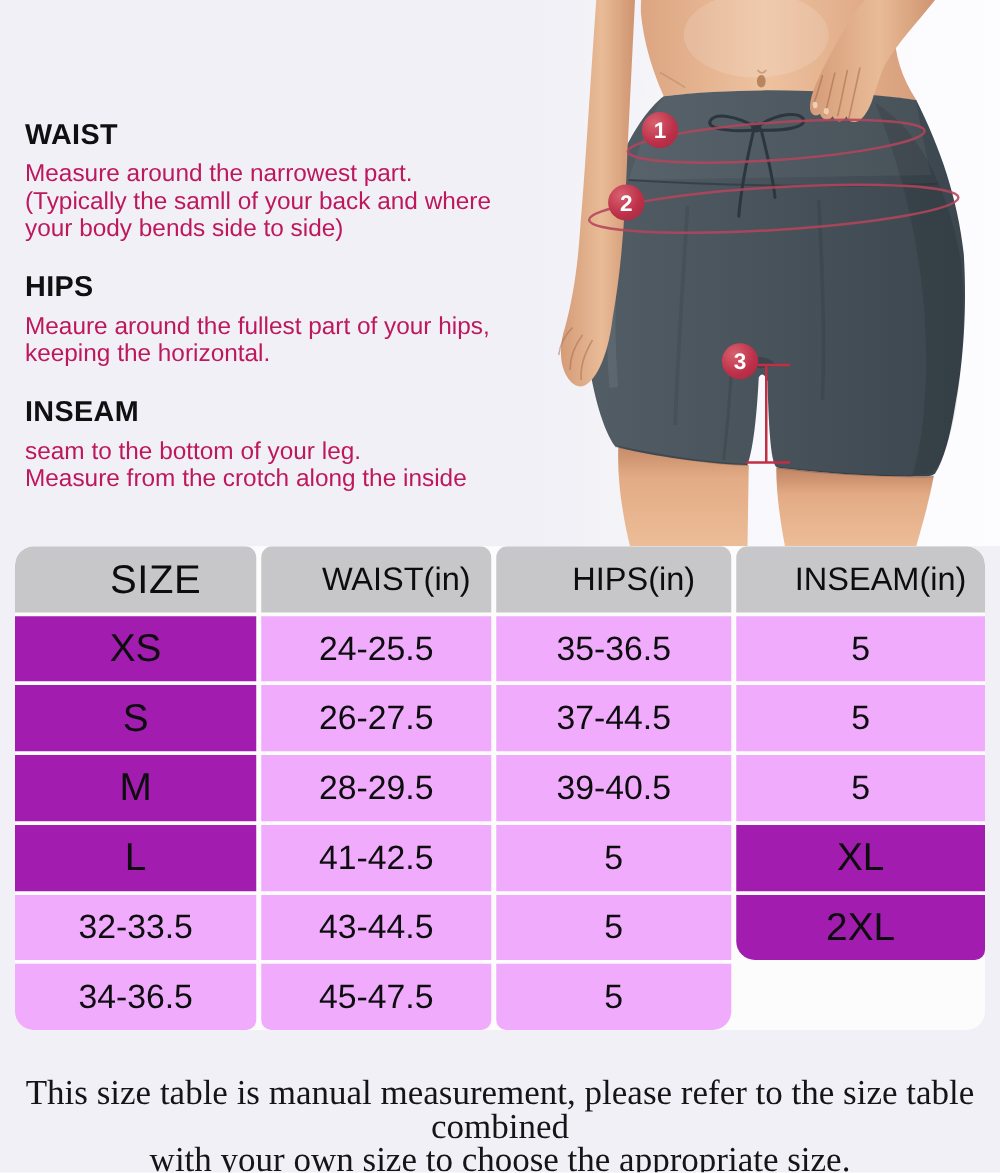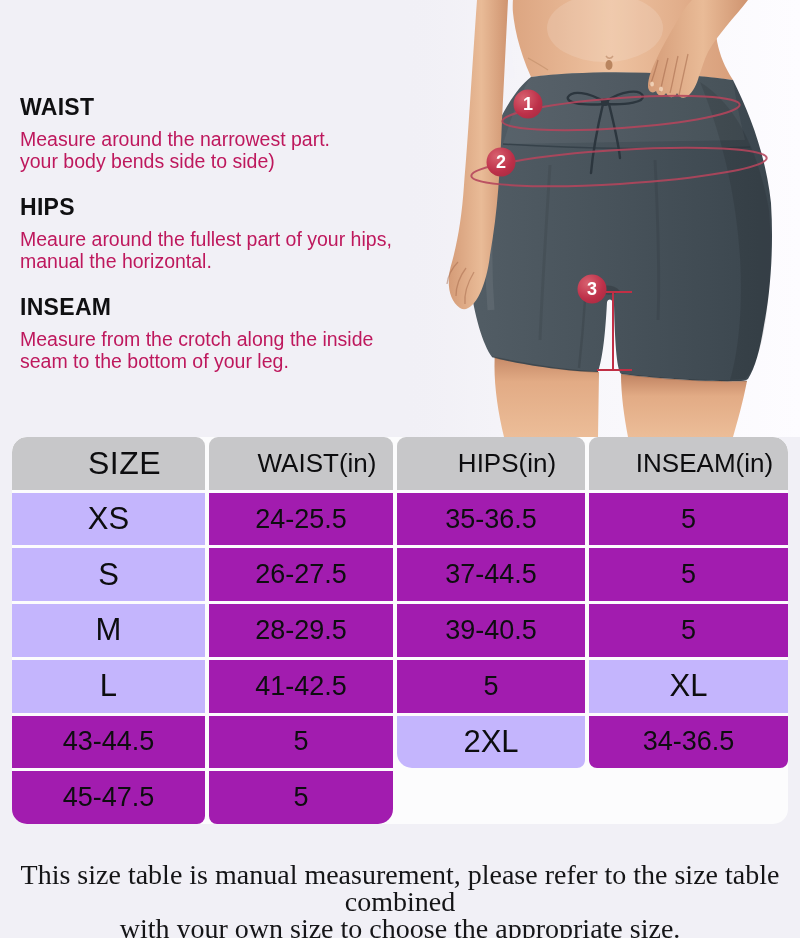--- a/index.html
+++ b/index.html
@@ -33,22 +33,22 @@
     background:#fcfcfd;
     border-radius:15px;
     overflow:hidden;
   }
   .cell{
     display:flex;align-items:center;justify-content:center;
     color:#0d0d0f;
   }
   .th{background:#c7c7c9;font-size:26px;border-radius:9px 9px 0 0;padding-left:32px;}
   .th.size-h{font-size:32px;letter-spacing:.5px;}
-  .row-size{background:#c4b5fd;font-size:31px;}
-  .row-val{background:#a21caf;font-size:27px;}
+  .row-size{background:#a21caf;font-size:31px;}
+  .row-val{background:#f0abfc;font-size:27px;}
   .corner-tl{border-top-left-radius:15px;}
   .corner-tr{border-top-right-radius:15px;}
   .last-row{border-radius:0 0 8px 8px;}
   .last-row.corner-bl{border-bottom-left-radius:15px;}
   .last-row.corner-br{border-bottom-right-radius:15px;}
 
   
   .footnote{
     position:absolute;left:0;top:841px;width:800px;
     text-align:center;
@@ -180,31 +180,32 @@
     <g>
       <circle cx="192" cy="289" r="14.5" fill="url(#g-badge)"></circle>
       <text x="192" y="289" dy="0.36em" text-anchor="middle" font-size="18" font-weight="bold" fill="#ffffff">3</text>
     </g>
   </svg>
 
   <div class="guide">
     <section>
       <h3>WAIST</h3>
       <div class="line">Measure around the narrowest part.</div>
+      <div class="line">(Typically the samll of your back and where</div>
       <div class="line">your body bends side to side)</div>
     </section>
     <section>
       <h3>HIPS</h3>
       <div class="line">Meaure around the fullest part of your hips,</div>
-      <div class="line">manual the horizontal.</div>
+      <div class="line">keeping the horizontal.</div>
     </section>
     <section>
       <h3>INSEAM</h3>
+      <div class="line">seam to the bottom of your leg.</div>
       <div class="line">Measure from the crotch along the inside</div>
-      <div class="line">seam to the bottom of your leg.</div>
     </section>
   </div>
 
   <div class="size-table">
     <div class="cell th size-h corner-tl">SIZE</div>
     <div class="cell th">WAIST(in)</div>
     <div class="cell th">HIPS(in)</div>
     <div class="cell th corner-tr">INSEAM(in)</div>
 
     <div class="cell row-size">XS</div>
@@ -220,20 +221,21 @@
     <div class="cell row-size">M</div>
     <div class="cell row-val">28-29.5</div>
     <div class="cell row-val">39-40.5</div>
     <div class="cell row-val">5</div>
 
     <div class="cell row-size">L</div>
     <div class="cell row-val">41-42.5</div>
     <div class="cell row-val">5</div>
 
     <div class="cell row-size">XL</div>
+    <div class="cell row-val">32-33.5</div>
     <div class="cell row-val">43-44.5</div>
     <div class="cell row-val">5</div>
 
     <div class="cell row-size last-row corner-bl">2XL</div>
     <div class="cell row-val last-row">34-36.5</div>
     <div class="cell row-val last-row">45-47.5</div>
     <div class="cell row-val last-row corner-br">5</div>
   </div>
 
   <div class="footnote">

